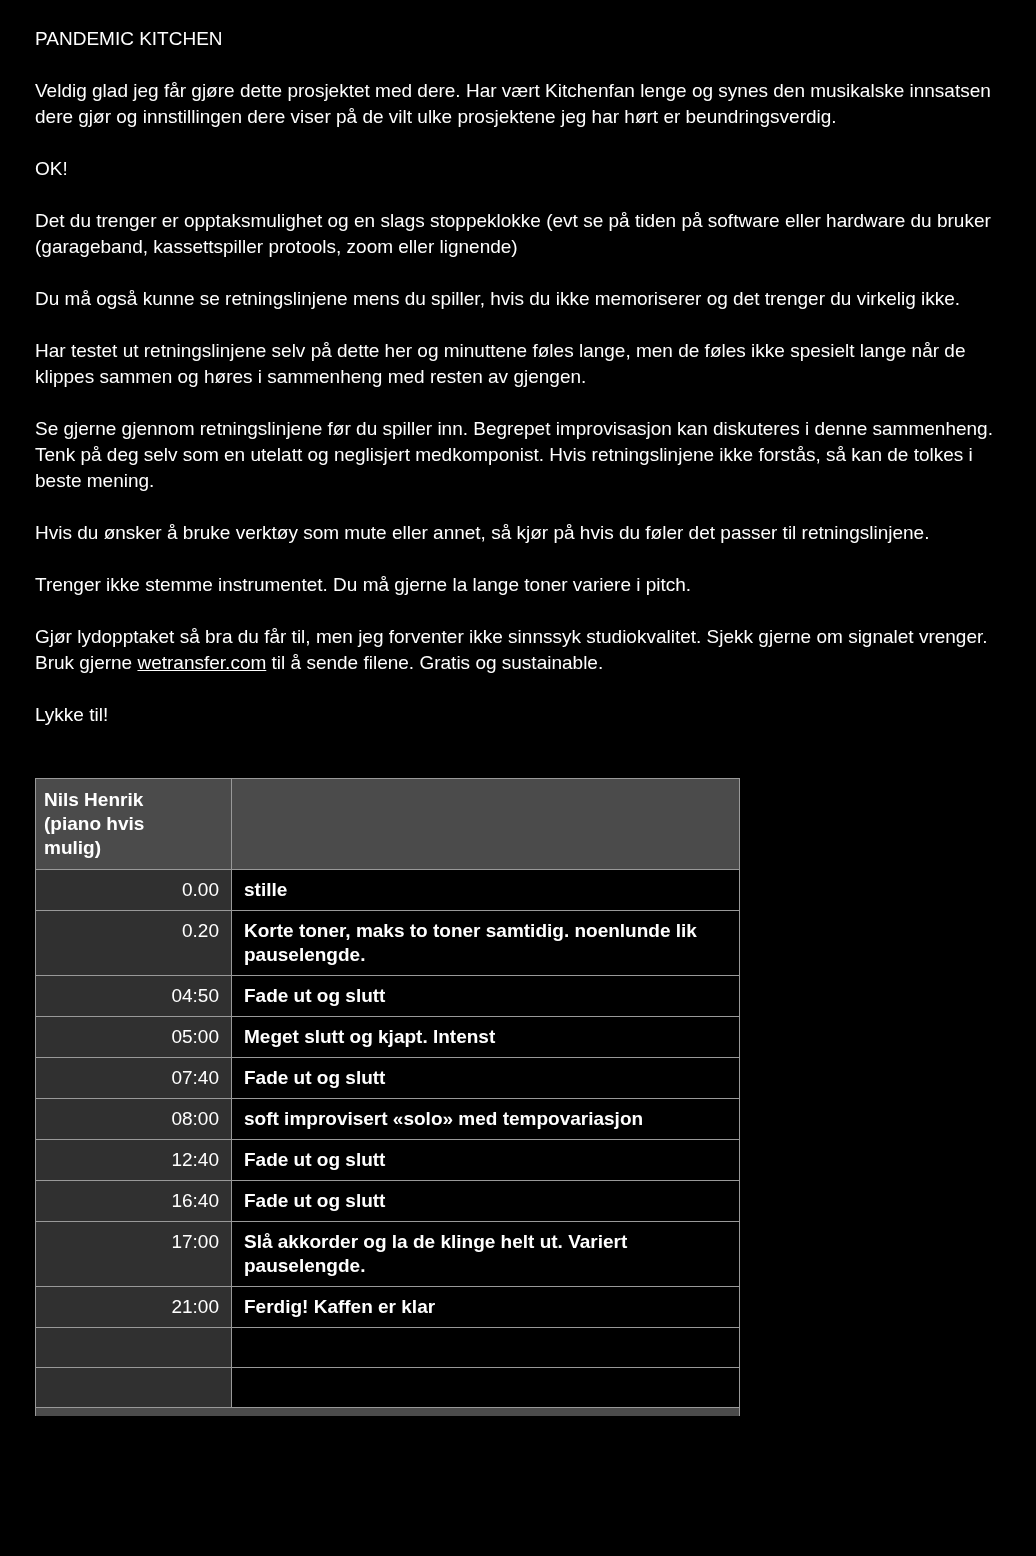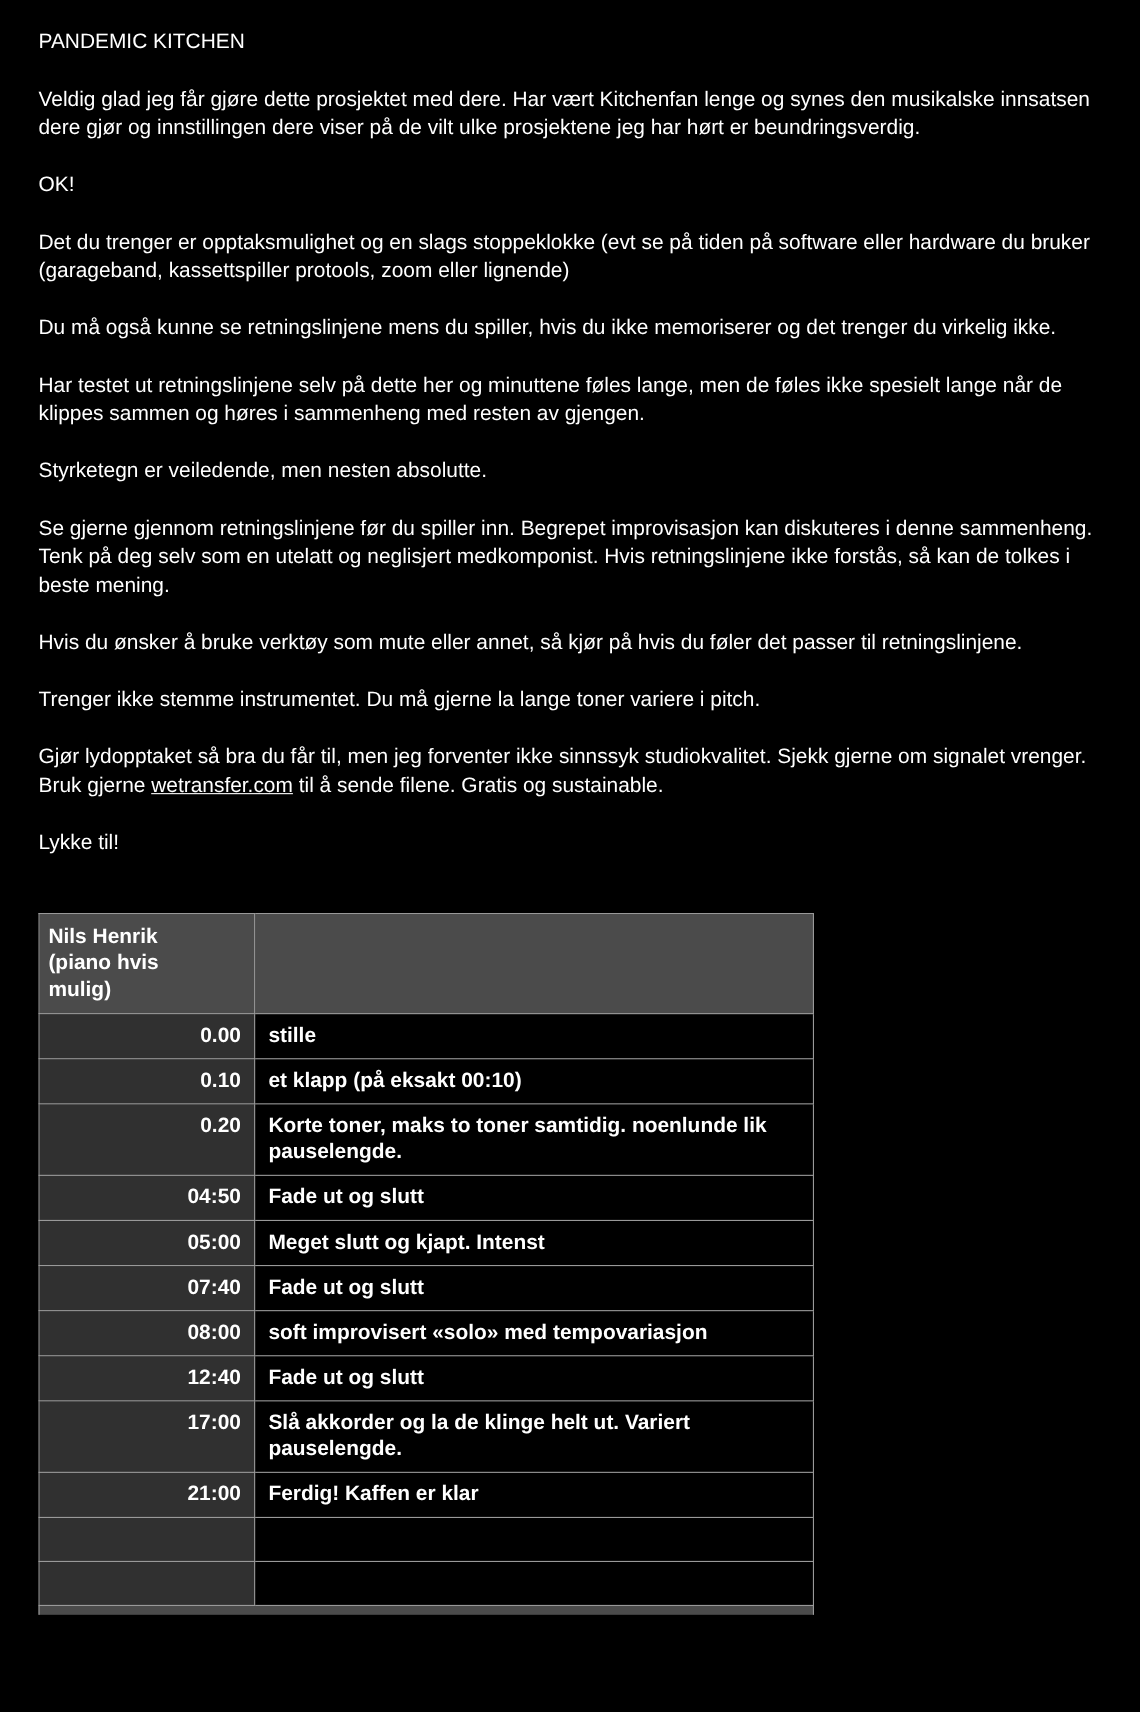--- a/index.html
+++ b/index.html
@@ -56,21 +56,21 @@
   }
   table.schedule th{
     background:var(--header-bg);
     font-weight:bold;
     text-align:left;
     padding:9px 28px 9px 8px;
     height:66px;
   }
   td.time-cell{
     background:var(--time-bg);
-    font-weight:bold;
+    font-weight:normal;
     text-align:right;
     padding:8px 12px;
     height:40px;
   }
   td.desc-cell{
     background:var(--bg);
     padding:8px 12px;
     height:40px;
     font-weight:bold;
   }
@@ -89,21 +89,20 @@
 
 <div class="page">
 
   <h1 class="doc-title">PANDEMIC KITCHEN</h1>
 
   <p class="doc-par">Veldig glad jeg får gjøre dette prosjektet med dere. Har vært Kitchenfan lenge og synes den musikalske innsatsen dere gjør og innstillingen dere viser på de vilt ulke prosjektene jeg har hørt er beundringsverdig.</p>
   <p class="doc-par">OK!</p>
   <p class="doc-par">Det du trenger er opptaksmulighet og en slags stoppeklokke (evt se på tiden på software eller hardware du bruker (garageband, kassettspiller protools, zoom eller lignende)</p>
   <p class="doc-par">Du må også kunne se retningslinjene mens du spiller, hvis du ikke memoriserer og det trenger du virkelig ikke.</p>
   <p class="doc-par">Har testet ut retningslinjene selv på dette her og minuttene føles lange, men de føles ikke spesielt lange når de klippes sammen og høres i sammenheng med resten av gjengen.</p>
-  <p class="doc-par">Styrketegn er veiledende, men nesten absolutte.</p>
   <p class="doc-par">Se gjerne gjennom retningslinjene før du spiller inn. Begrepet improvisasjon kan diskuteres i denne sammenheng. Tenk på deg selv som en utelatt og neglisjert medkomponist. Hvis retningslinjene ikke forstås, så kan de tolkes i beste mening.</p>
   <p class="doc-par">Hvis du ønsker å bruke verktøy som mute eller annet, så kjør på hvis du føler det passer til retningslinjene.</p>
   <p class="doc-par">Trenger ikke stemme instrumentet. Du må gjerne la lange toner variere i pitch.</p>
 
   <p class="doc-par"><span>Gjør lydopptaket så bra du får til, men jeg forventer ikke sinnssyk studiokvalitet. Sjekk gjerne om signalet vrenger. Bruk gjerne </span><a class="doc-link" href="#">wetransfer.com</a><span> til å sende filene. Gratis og sustainable.</span></p>
 
   <p class="doc-par">Lykke til!</p>
 
   <table class="schedule">
     <colgroup>
@@ -113,24 +112,20 @@
     <thead>
       <tr>
         <th>Nils Henrik (piano hvis mulig)</th>
         <th></th>
       </tr>
     </thead>
     <tbody>
       <tr>
         <td class="time-cell">0.00</td>
         <td class="desc-cell">stille</td>
-      </tr>
-      <tr>
-        <td class="time-cell">0.10</td>
-        <td class="desc-cell">et klapp (på eksakt 00:10)</td>
       </tr>
       <tr>
         <td class="time-cell">0.20</td>
         <td class="desc-cell">Korte toner, maks to toner samtidig. noenlunde lik pauselengde.</td>
       </tr>
       <tr>
         <td class="time-cell">04:50</td>
         <td class="desc-cell">Fade ut og slutt</td>
       </tr>
       <tr>
@@ -143,20 +138,24 @@
       </tr>
       <tr>
         <td class="time-cell">08:00</td>
         <td class="desc-cell">soft improvisert «solo» med tempovariasjon</td>
       </tr>
       <tr>
         <td class="time-cell">12:40</td>
         <td class="desc-cell">Fade ut og slutt</td>
       </tr>
       <tr>
+        <td class="time-cell">16:40</td>
+        <td class="desc-cell">Fade ut og slutt</td>
+      </tr>
+      <tr>
         <td class="time-cell">17:00</td>
         <td class="desc-cell">Slå akkorder og la de klinge helt ut. Variert pauselengde.</td>
       </tr>
       <tr>
         <td class="time-cell">21:00</td>
         <td class="desc-cell">Ferdig! Kaffen er klar</td>
       </tr>
       <tr>
         <td class="time-cell"></td>
         <td class="desc-cell"></td>

